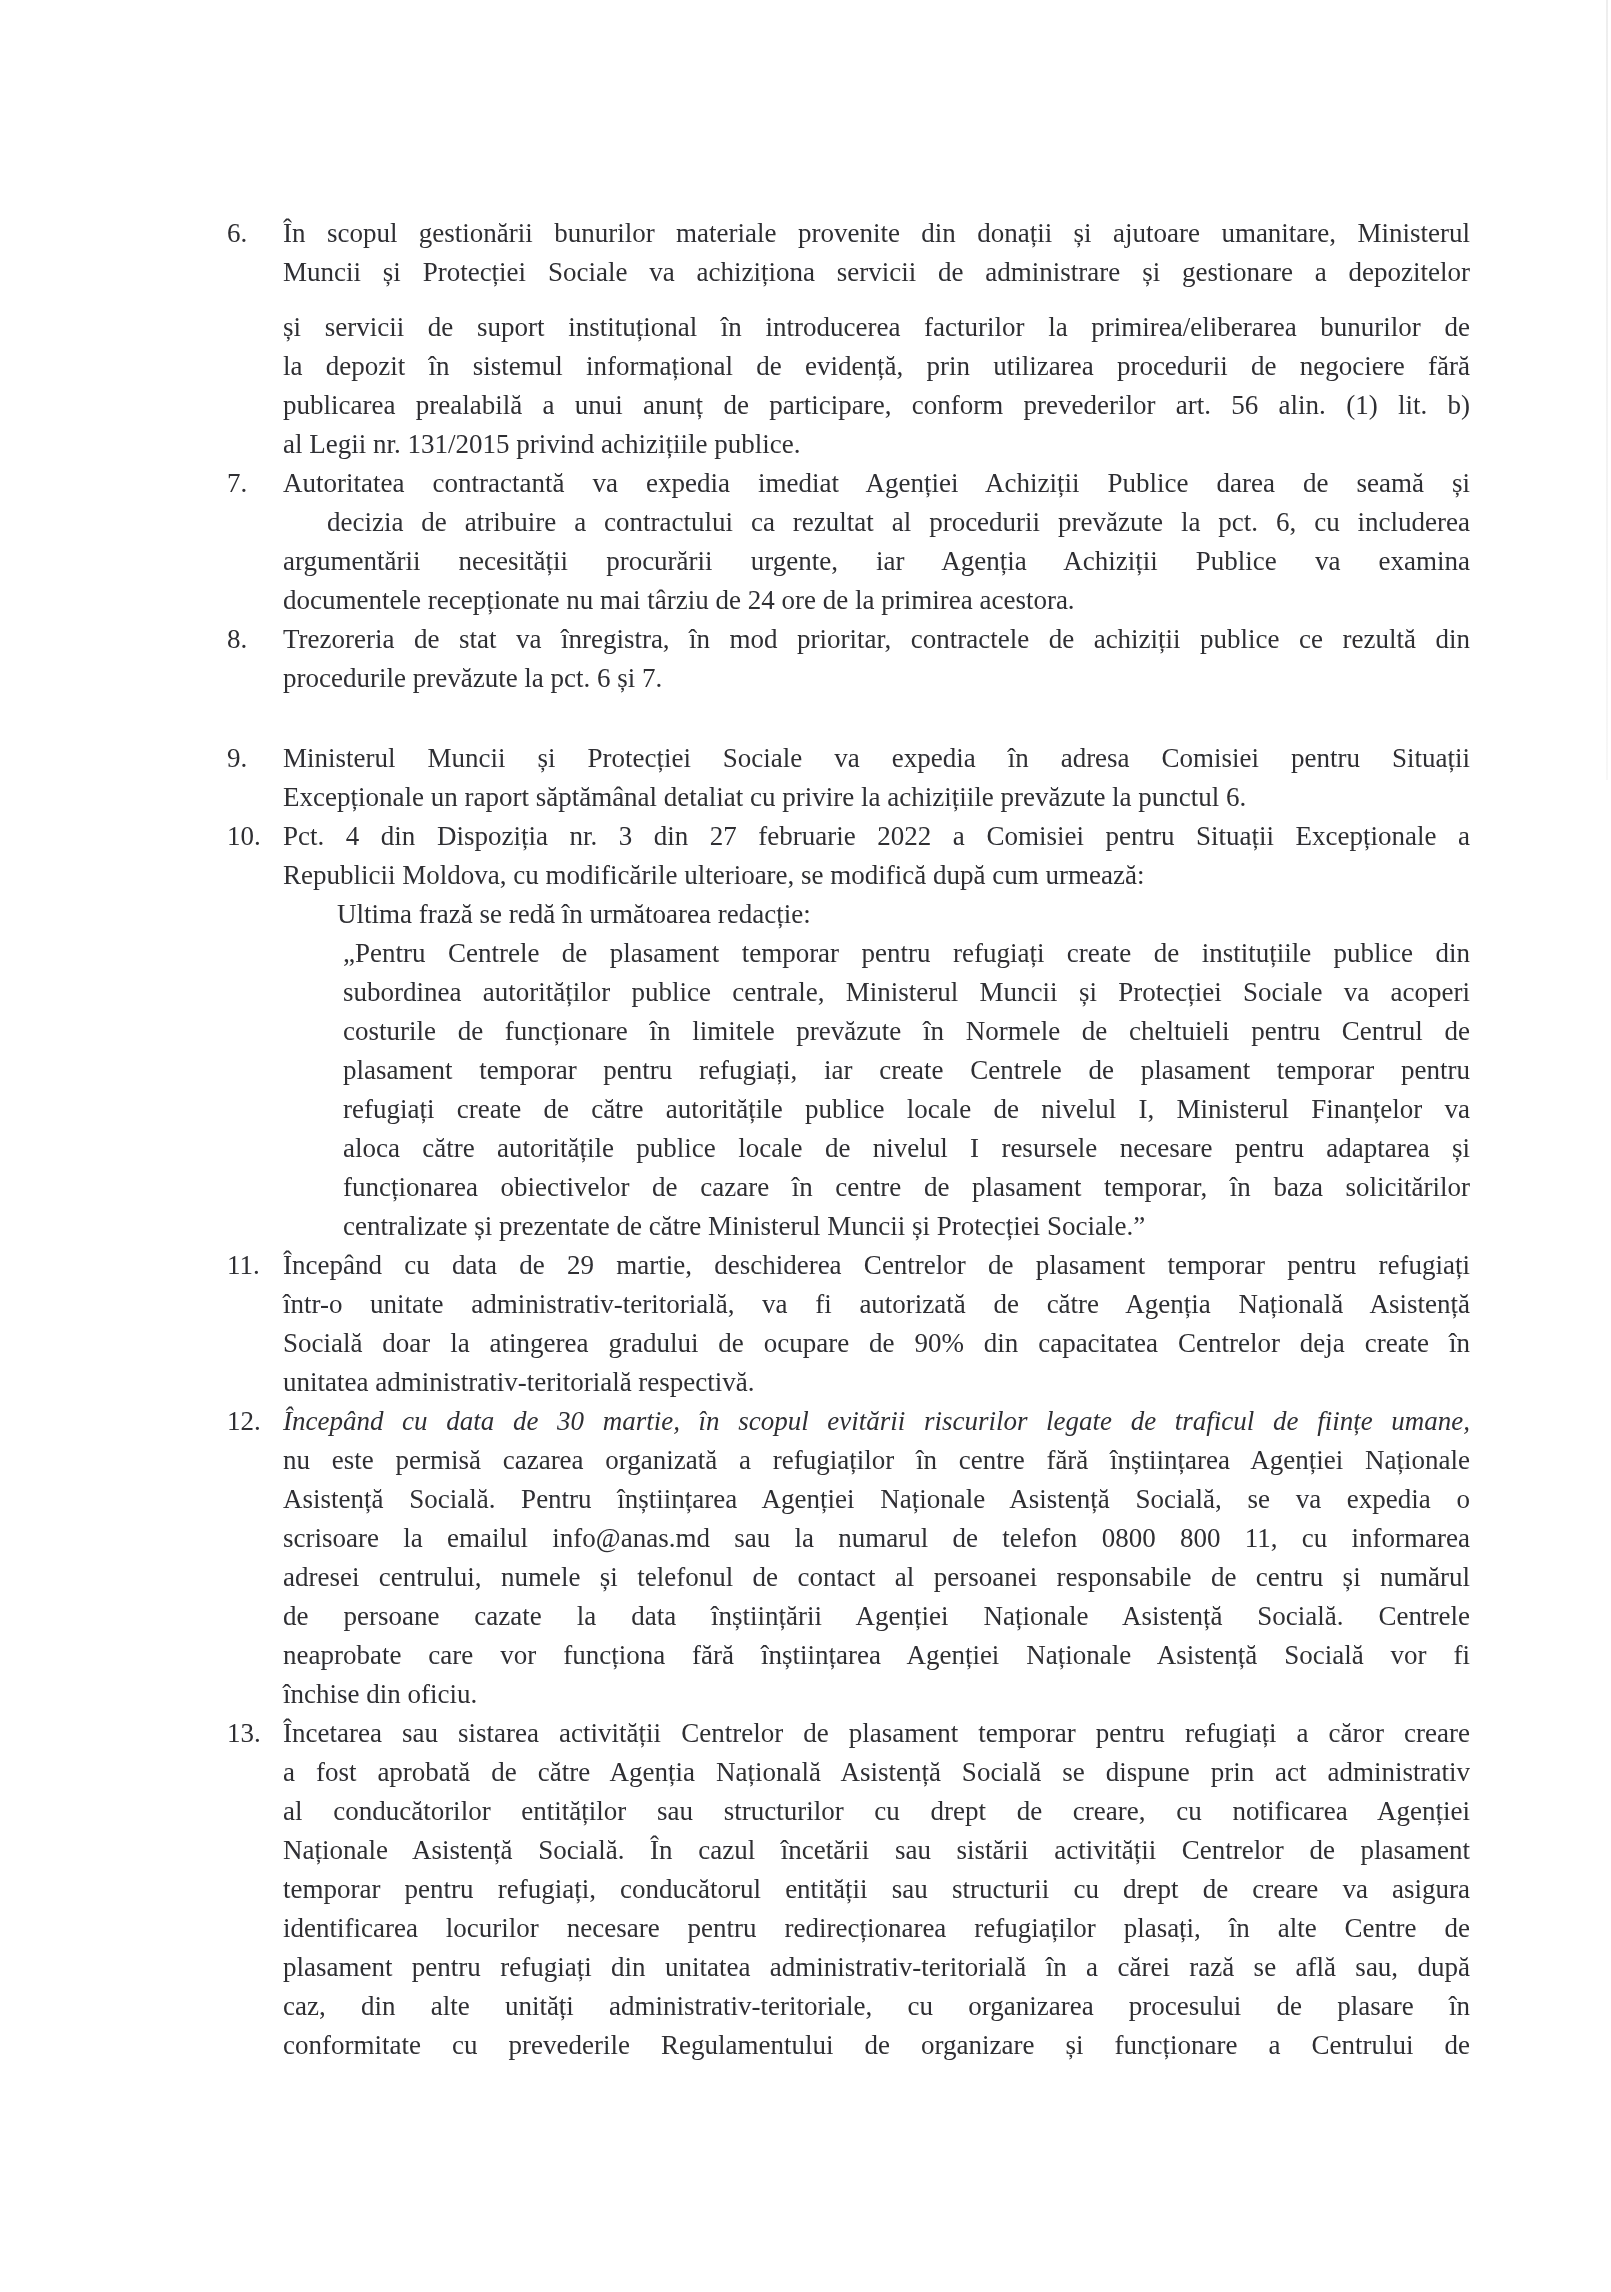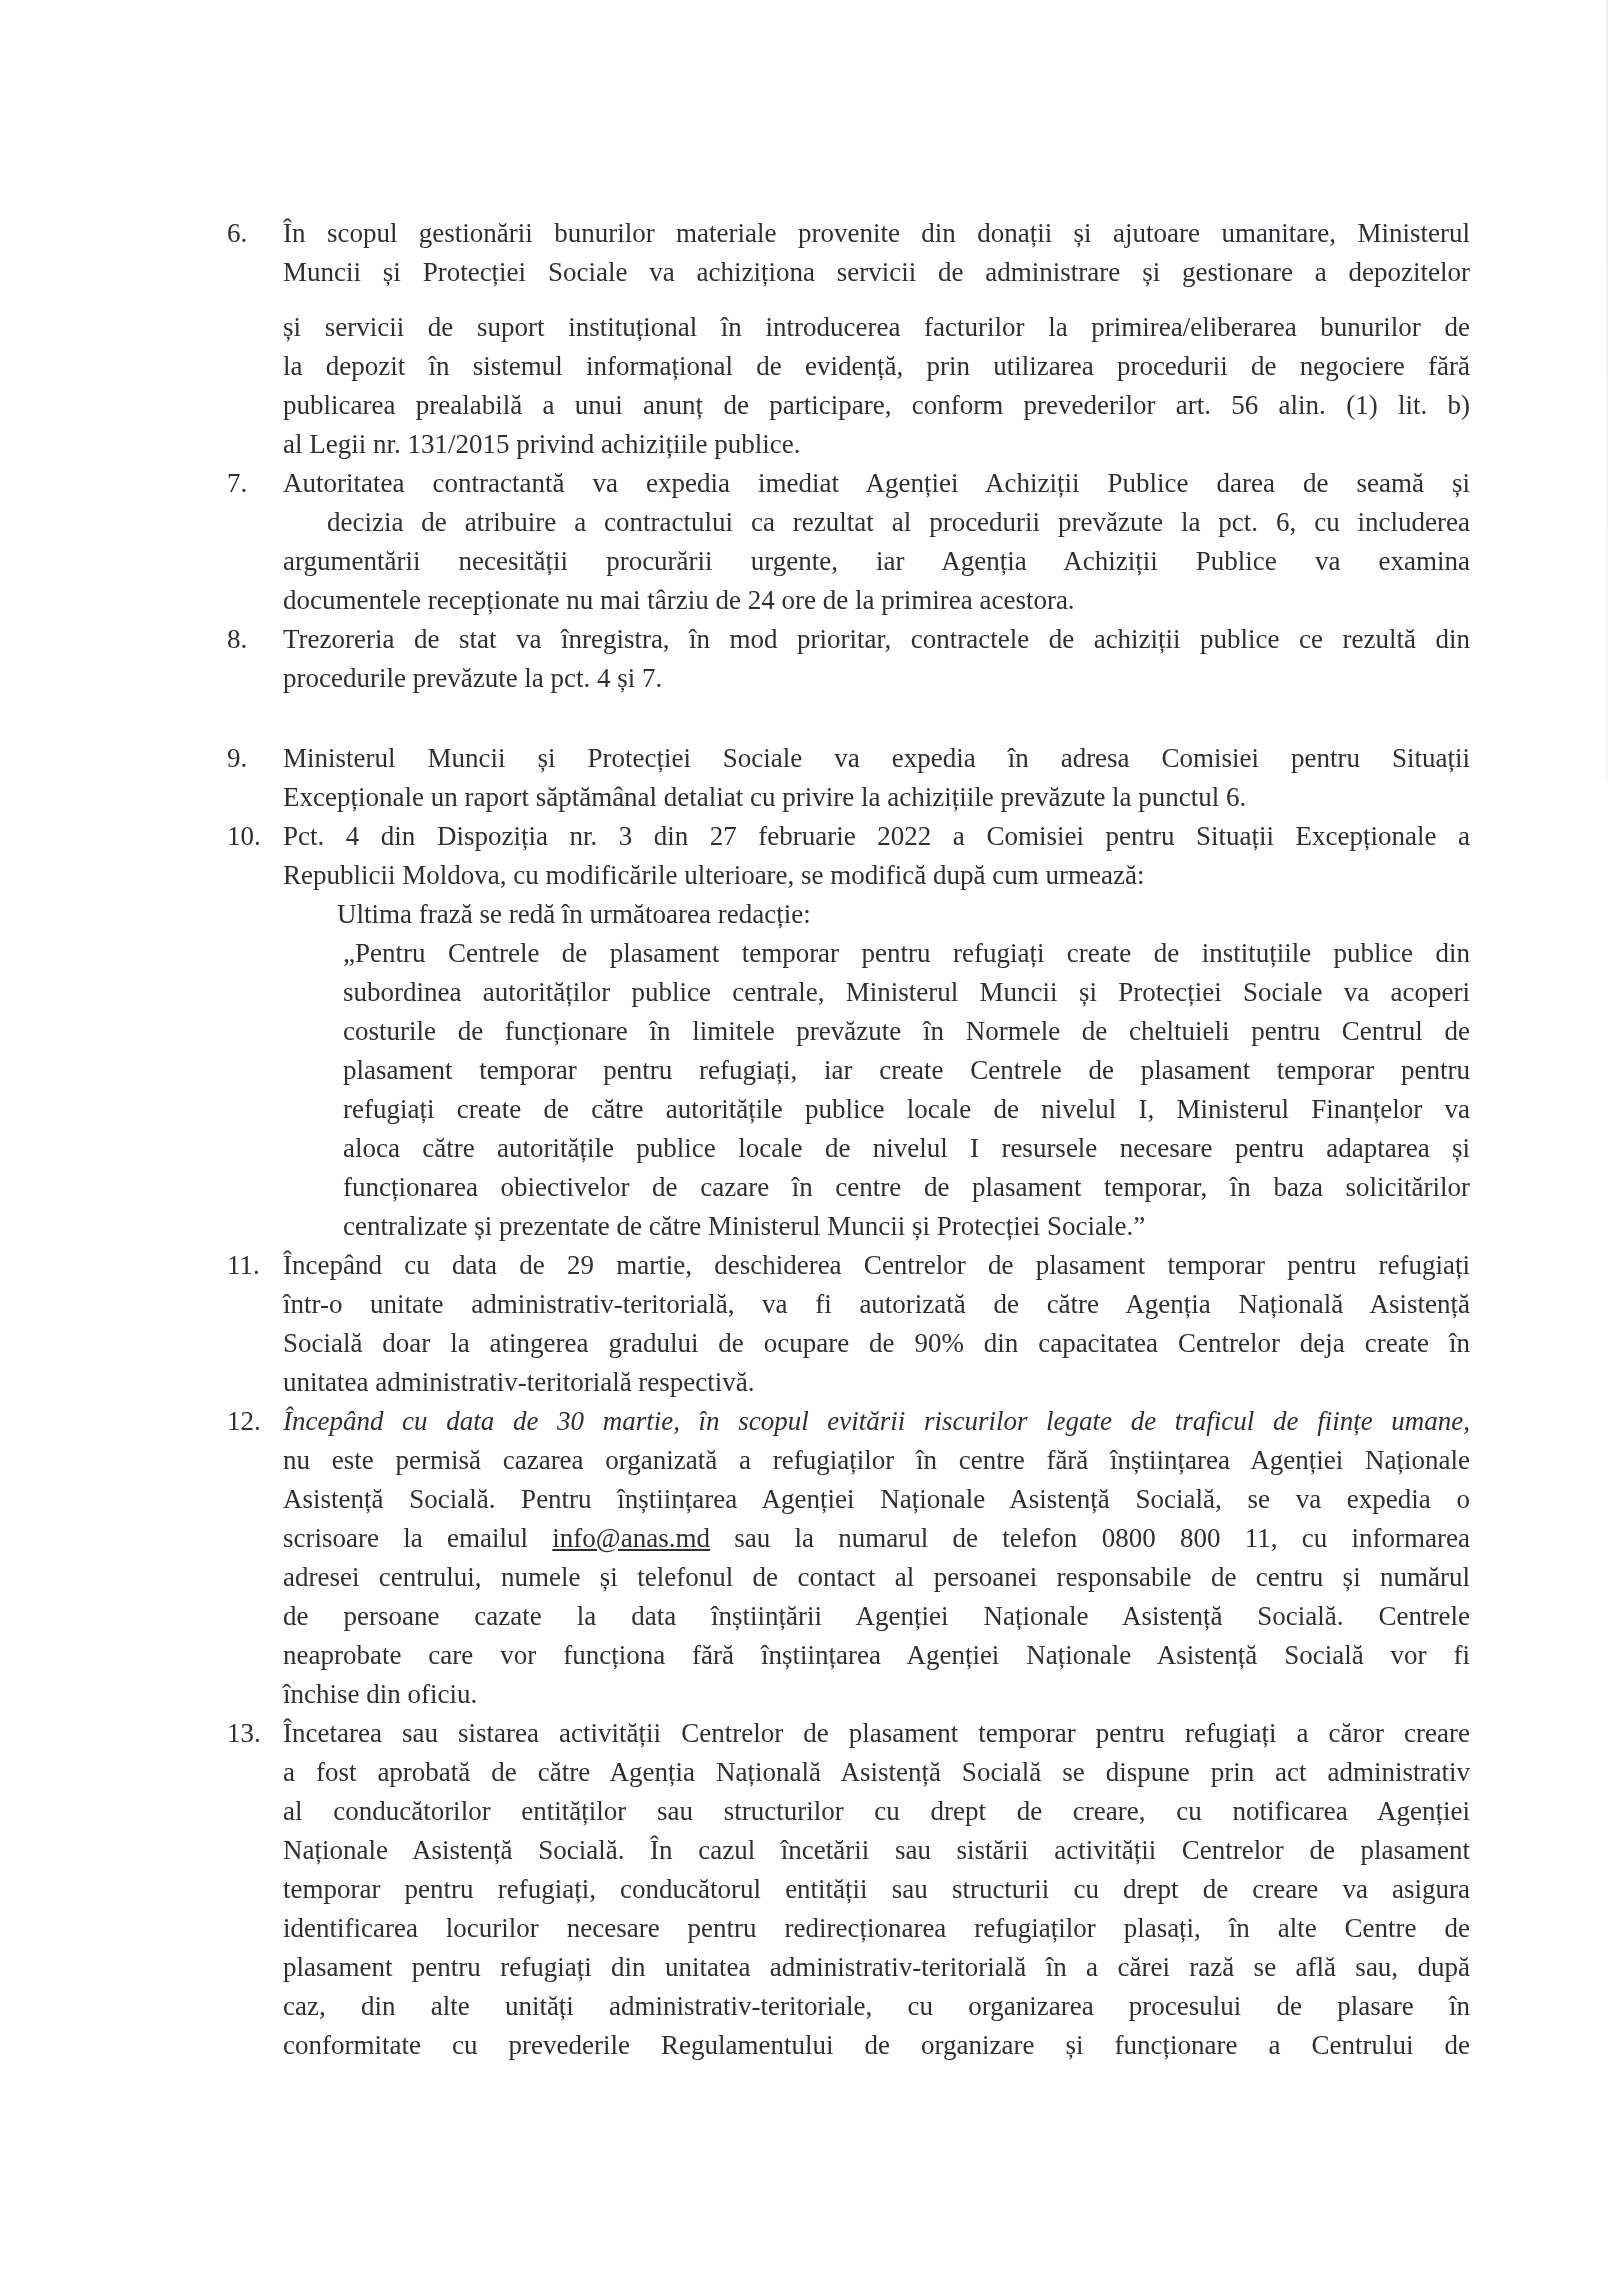--- a/index.html
+++ b/index.html
@@ -19,21 +19,21 @@
   }
   .item { position: relative; padding-left: 56px; }
   .num { position: absolute; left: 0; top: 0; line-height: 39px; }
   .ln {
     display: block; height: 39px; line-height: 39px; white-space: nowrap;
     text-align: justify; text-align-last: justify; overflow: visible;
   }
   .ln.last { text-align-last: left; }
   .sub { padding-left: 54px; }
   .quote { padding-left: 60px; }
-  .email { text-decoration: underline; color: #2f2f33; }
+  .email { color: #2f2f33; }
 </style>
 </head>
 <body>
 
 <div class="page">
   <div class="edge-line"></div>
 
   <div class="doc">
 
     <div class="item">
@@ -50,21 +50,21 @@
       <span class="num">7.</span>
       <span class="ln" style="white-space: normal;">Autoritatea contractantă va expedia imediat Agenției Achiziții Publice darea de seamă și</span>
       <span class="ln" style="white-space: normal; margin-left: 44px;">decizia de atribuire a contractului ca rezultat al procedurii prevăzute la pct. 6, cu includerea</span>
       <span class="ln" style="white-space: normal;">argumentării necesității procurării urgente, iar Agenția Achiziții Publice va examina</span>
       <span class="ln last" style="white-space: normal;">documentele recepționate nu mai târziu de 24 ore de la primirea acestora.</span>
     </div>
 
     <div class="item">
       <span class="num">8.</span>
       <span class="ln" style="white-space: normal;">Trezoreria de stat va înregistra, în mod prioritar, contractele de achiziții publice ce rezultă din</span>
-      <span class="ln last" style="white-space: normal;">procedurile prevăzute la pct. 4 și 7.</span>
+      <span class="ln last" style="white-space: normal;">procedurile prevăzute la pct. 6 și 7.</span>
     </div>
 
     <div class="item">
       <span class="num">9.</span>
       <span class="ln" style="white-space: normal; margin-top: 41px;">Ministerul Muncii și Protecției Sociale va expedia în adresa Comisiei pentru Situații</span>
       <span class="ln last" style="white-space: normal;">Excepționale un raport săptămânal detaliat cu privire la achizițiile prevăzute la punctul 6.</span>
     </div>
 
     <div class="item">
       <span class="num">10.</span>

